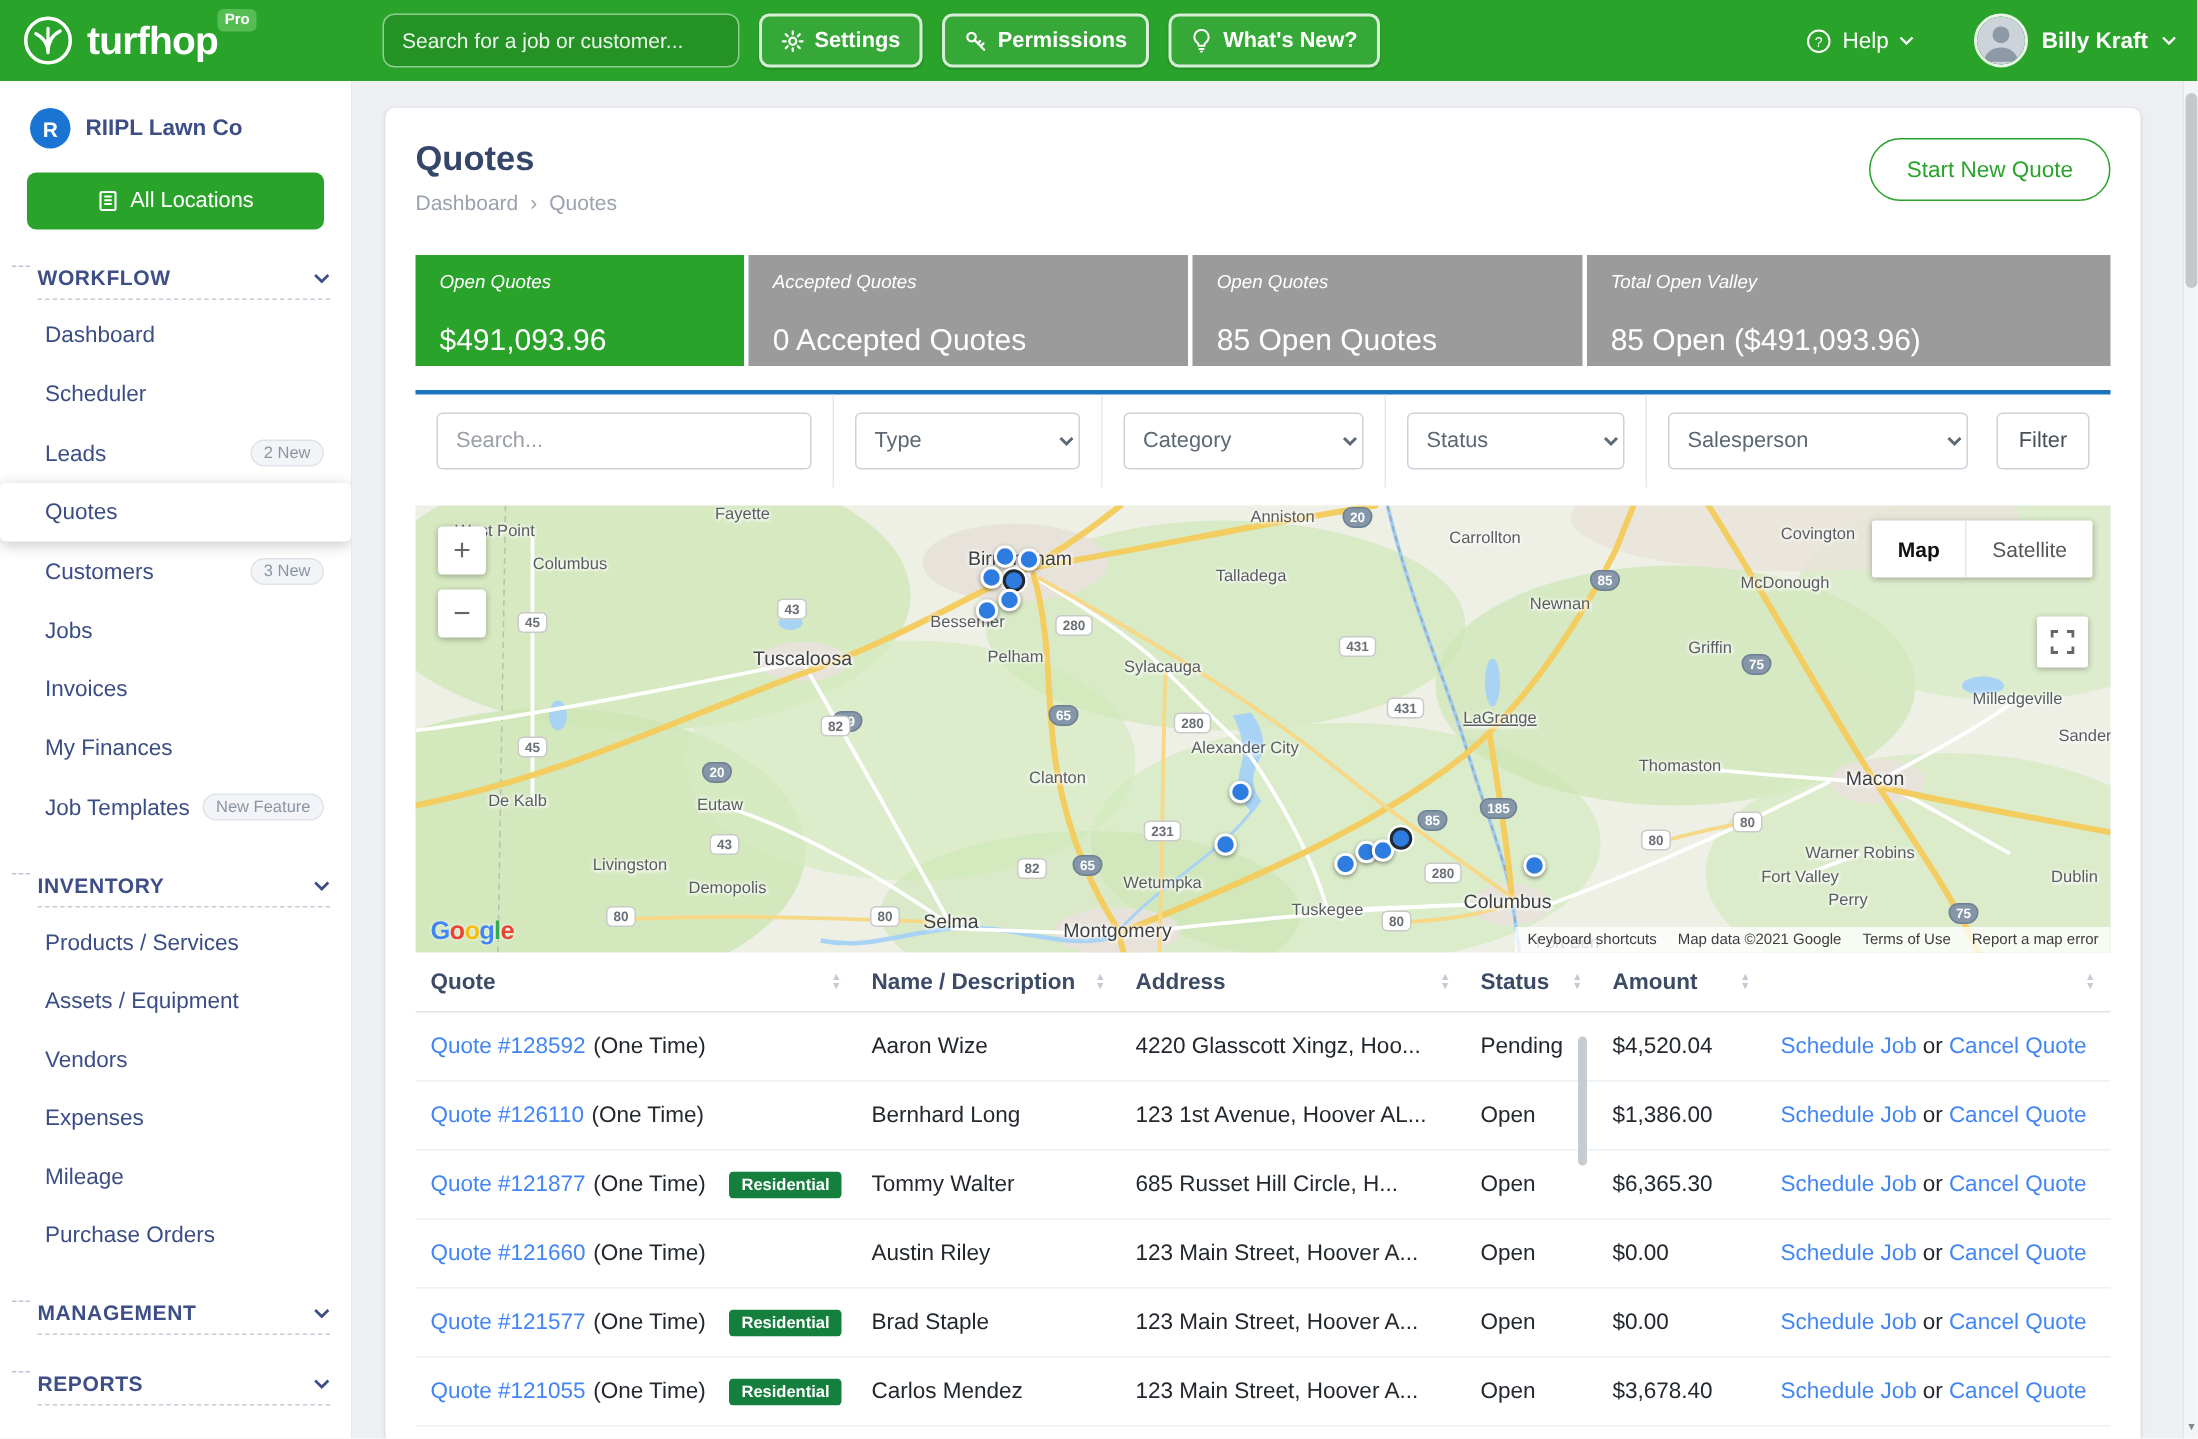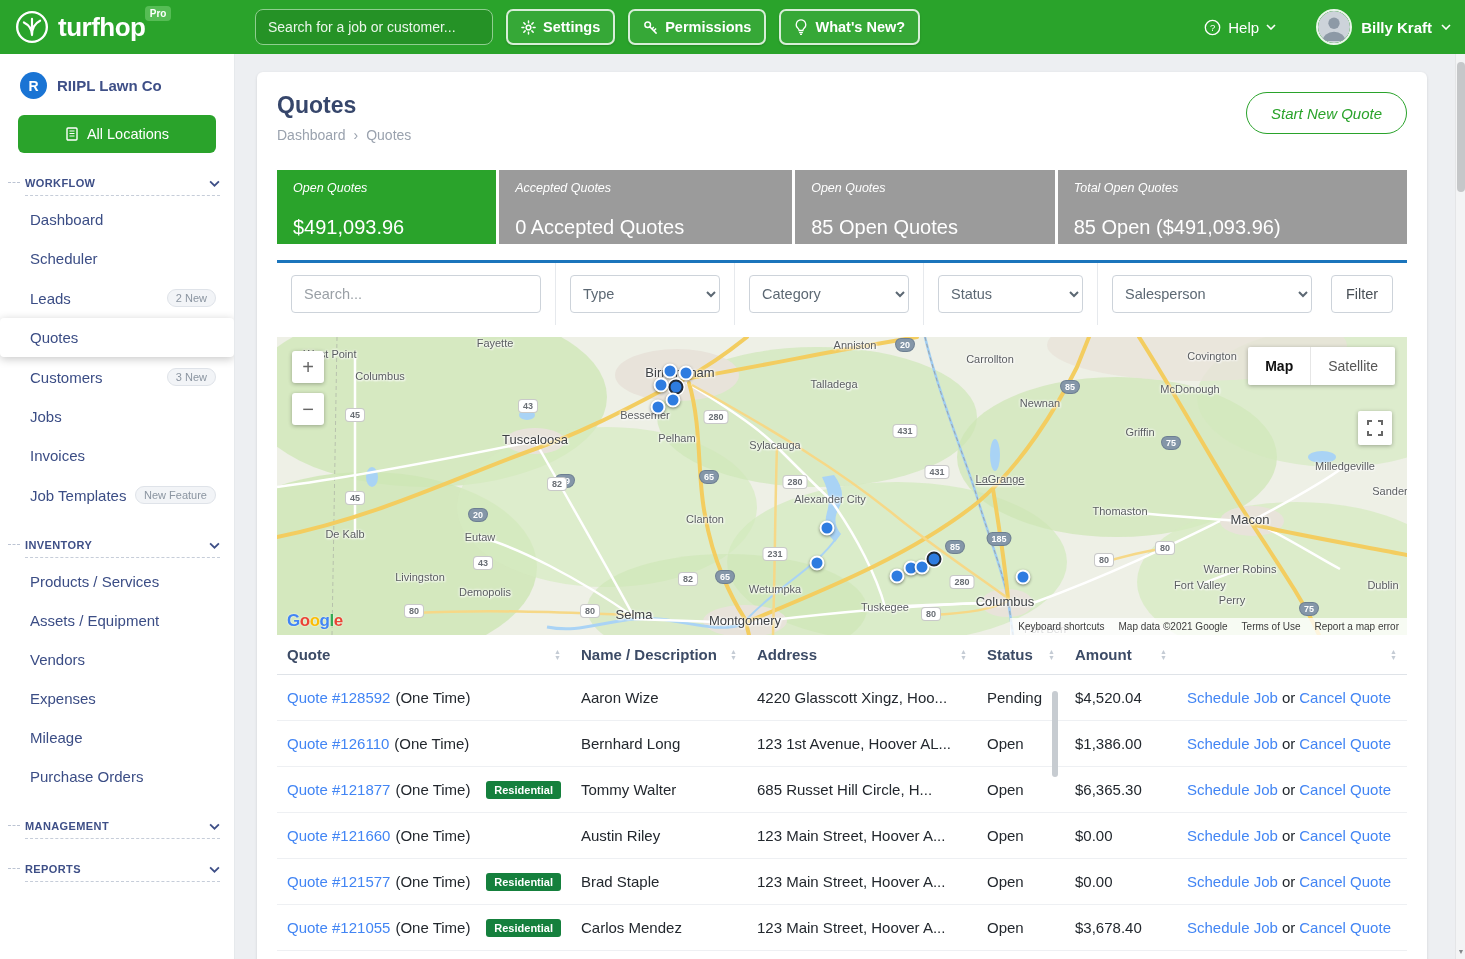--- a/index.html
+++ b/index.html
@@ -30,40 +30,40 @@
   
   .sidebar { position:absolute; top:54px; left:0; width:235px; bottom:0; background:#fff;
     border-right:1px solid #e6e9ec; z-index:10; overflow:hidden; }
   .side-company { display:flex; align-items:center; gap:10px; padding:18px 16px 12px 20px; }
   .r-logo { width:27px; height:27px; border-radius:50%; background:#1a74d4; color:#fff; font-weight:bold;
     display:flex; align-items:center; justify-content:center; font-size:14px; flex:none; }
   .company-name { color:#3e4f87; font-weight:bold; font-size:15px; }
   .all-loc { margin:4px 18px 8px; height:38px; background:#2aa32b; border:none; border-radius:6px; color:#fff;
     font-size:14.5px; display:flex; align-items:center; justify-content:center; gap:8px;
     width:calc(100% - 36px); cursor:pointer; }
-  .side-section { display:flex; align-items:center; margin:24px 14px 4px 8px; color:#3e4f87;
-    font-size:11px; font-weight:bold; letter-spacing:0.4px; cursor:pointer; }
+  .side-section { display:flex; align-items:flex-start; margin:24px 14px 4px 8px; color:#3e4f87;
+    font-size:14px; font-weight:bold; letter-spacing:0.4px; cursor:pointer; }
   .side-section .dash { width:12px; border-top:1px dashed #bcc4d3; margin:0 5px 8px 0; }
   .sec-inner { flex:1; display:flex; align-items:center; justify-content:space-between;
     border-bottom:1px dashed #c6cdd9; padding-bottom:6px; }
   .side-item { padding:11px 18px 11px 30px; color:#3b4d85; font-size:15px; display:flex; align-items:center; cursor:pointer; }
   .side-item.active { background:#fff; box-shadow:0 2px 10px rgba(0,0,0,0.22); border-radius:4px; position:relative; z-index:2; }
   .side-badge { margin-left:auto; background:#f2f4f7; border:1px solid #dfe3e9; color:#8b95a1;
     font-size:11px; padding:2px 8px; border-radius:10px; white-space:nowrap; }
 
   
   .main { position:absolute; top:54px; left:235px; right:10px; bottom:0; overflow:hidden; }
   .card { background:#fff; border-radius:6px; box-shadow:0 1px 3px rgba(0,0,0,0.12);
     margin:18px 28px 0 22px; height:920px; padding:20px 20px 0; position:relative; }
   .card-header { display:flex; justify-content:space-between; align-items:flex-start; height:66px; }
   .page-title { font-size:23px; font-weight:bold; color:#36466b; }
   .breadcrumb { margin-top:8px; font-size:14px; color:#9aa2ae; display:flex; gap:8px; align-items:center; }
   .crumb-link { color:#9aa2ae; cursor:pointer; }
   .btn-new-quote { border:1px solid #2aa32b; color:#2aa32b; background:#fff; border-radius:21px;
-    height:42px; padding:0 24px; font-size:15px; cursor:pointer;font-style:italic; }
+    height:42px; padding:0 24px; font-size:15px; cursor:pointer; }
 
   .stats { display:flex; gap:3px; margin-top:12px; height:74px; }
   .stat { padding:11px 16px 0; color:#fff; overflow:hidden; }
   .stat .s-label { font-style:italic; font-size:12.5px; }
   .stat .s-value { font-size:20px; font-weight:normal; margin-top:21px; white-space:nowrap; }
   .stat-green { background:#2aa32b; }
   .stat-gray { background:#9b9b9b; }
 
   .filterbar { margin-top:16px; border-top:3px solid #1b75bc; display:flex; align-items:center;
     padding:12px 14px 12px 14px; height:65px; }
@@ -228,20 +228,23 @@
       <span>Customers</span>
       <span class="side-badge">3 New</span>
     </div>
   <div class="side-item">
       <span>Jobs</span>
     </div>
   <div class="side-item">
       <span>Invoices</span>
     </div>
   <div class="side-item">
+      <span>My Finances</span>
+    </div>
+  <div class="side-item">
       <span>Job Templates</span>
       <span class="side-badge">New Feature</span>
     </div>
 
   <div class="side-section">
     <span class="dash"></span>
     <span class="sec-inner">
         <span>INVENTORY</span>
       <svg width="11" height="7" viewBox="0 0 10 6">
           <path d="M1 1l4 4 4-4" stroke="#3e4f87" stroke-width="1.6" fill="none"></path>
@@ -309,21 +312,21 @@
       </div>
       <div class="stat stat-gray" style="flex:297 0 0;">
         <div class="s-label">Accepted Quotes</div>
         <div class="s-value">0 Accepted Quotes</div>
       </div>
       <div class="stat stat-gray" style="flex:259 0 0;">
         <div class="s-label">Open Quotes</div>
         <div class="s-value">85 Open Quotes</div>
       </div>
       <div class="stat stat-gray" style="flex:361 0 0;">
-        <div class="s-label">Total Open Quotes</div>
+        <div class="s-label">Total Open Valley</div>
         <div class="s-value">85 Open ($491,093.96)</div>
       </div>
     </div>
 
     <div class="filterbar">
       <input class="f-search" placeholder="Search..." style="">
       <span class="fsep"></span>
       <select class="f-select" style="width:150px;"><option>Type</option></select>
       <span class="fsep"></span>
       <select class="f-select" style="width:160px;"><option>Category</option></select>

